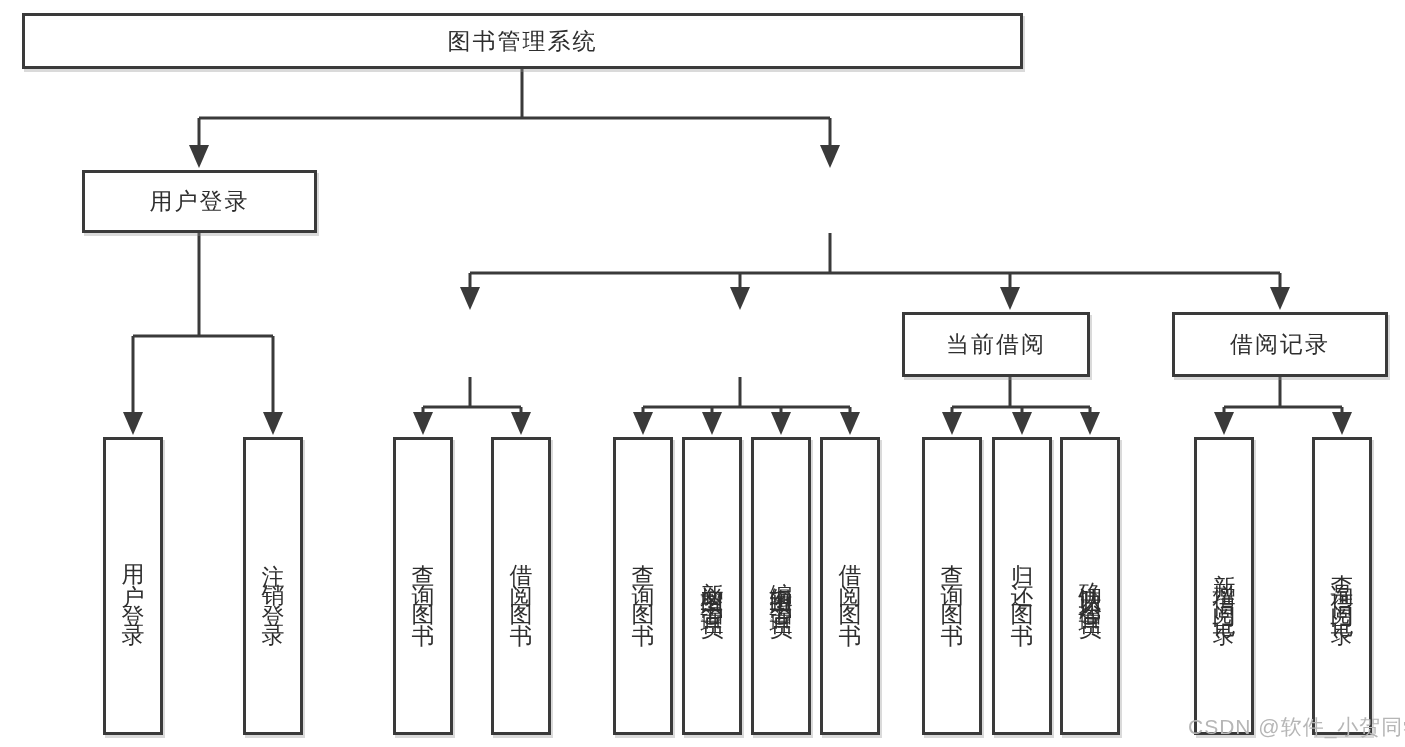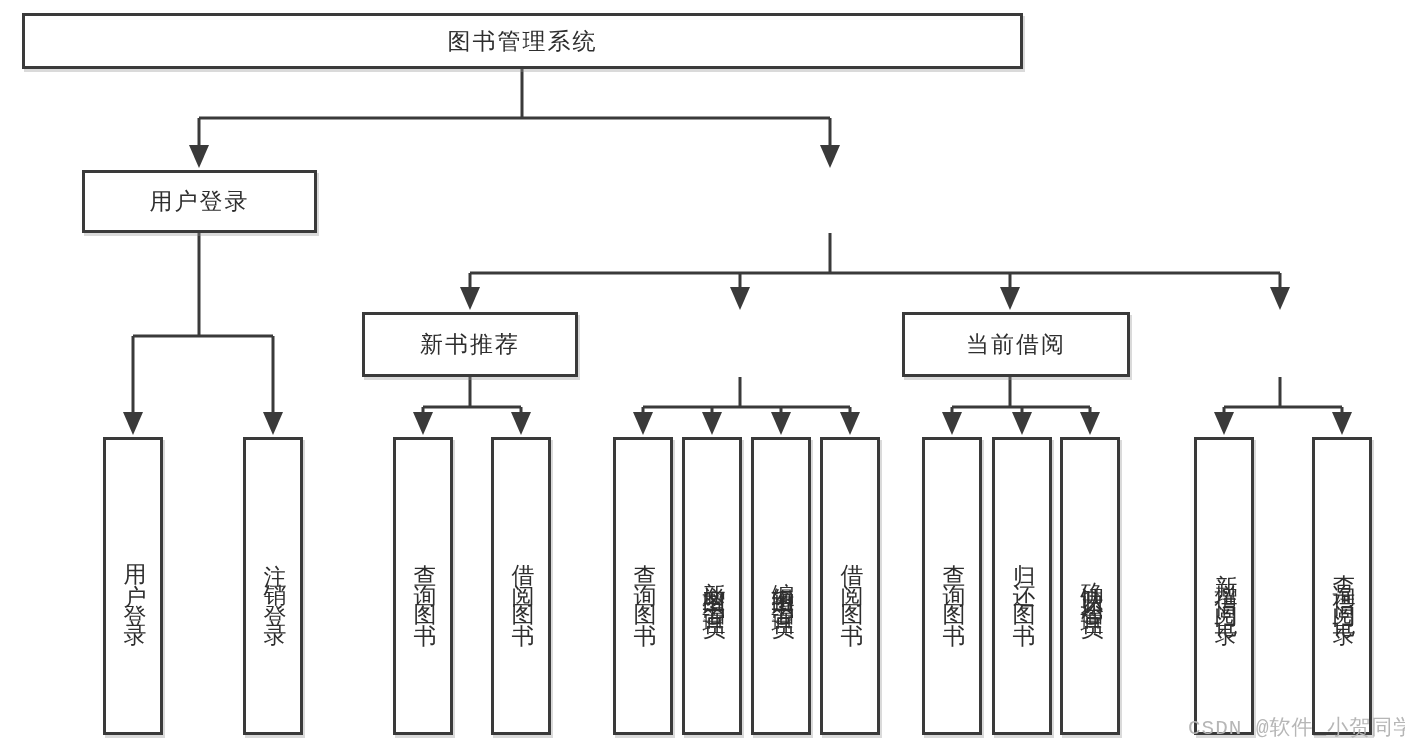--- a/index.html
+++ b/index.html
@@ -5,21 +5,21 @@
   html, body {
     margin: 0;
     padding: 0;
     background: #ffffff;
   }
   .canvas {
     position: relative;
     width: 1405px;
     height: 747px;
     background: #ffffff;
-    font-family: Liberation Mono, monospace;
+    font-family: Liberation Sans, sans-serif;
     overflow: hidden;
   }
   svg.connectors {
     position: absolute;
     left: 0; top: 0;
     width: 1405px;
     height: 747px;
     pointer-events: none;
   }
   .node {
@@ -48,21 +48,21 @@
   }
   .ls4 span { letter-spacing: 20px; }
   .ls6 span { letter-spacing: 10px; }
   .ls9 span { letter-spacing: 5px; }
   
   .n-root  { left: 22px;  top: 13px;  width: 1001px; height: 56px; }
   .n-l2a   { left: 82px;  top: 170px; width: 235px;  height: 63px; }
   .n-l2b   { left: 713px; top: 170px; width: 234px;  height: 63px; }
   .n-l3a   { left: 362px;  top: 312px; width: 216px; height: 65px; }
   .n-l3b   { left: 632px;  top: 312px; width: 216px; height: 65px; }
-  .n-l3c   { left: 902px;  top: 312px; width: 228px; height: 65px; }
+  .n-l3c   { left: 902px;  top: 312px; width: 188px; height: 65px; }
   .n-l3d   { left: 1172px; top: 312px; width: 216px; height: 65px; }
   .lf-0  { left: 103px;  top: 437px; }
   .lf-1  { left: 243px;  top: 437px; }
   .lf-2  { left: 393px;  top: 437px; }
   .lf-3  { left: 491px;  top: 437px; }
   .lf-4  { left: 613px;  top: 437px; }
   .lf-5  { left: 682px;  top: 437px; }
   .lf-6  { left: 751px;  top: 437px; }
   .lf-7  { left: 820px;  top: 437px; }
   .lf-8  { left: 922px;  top: 437px; }
@@ -123,22 +123,22 @@
       <polygon points="1080,412 1100,412 1090,435"></polygon>
       <polygon points="1214,412 1234,412 1224,435"></polygon>
       <polygon points="1332,412 1352,412 1342,435"></polygon>
     </g>
   </svg>
 
   <div class="node hnode n-root">图书管理系统</div>
 
   <div class="node hnode n-l2a">用户登录</div>
 
-  <div class="node hnode n-l3a">新书推荐</div>
   <div class="node hnode n-l3c">当前借阅</div>
+  <div class="node hnode n-l3d">借阅记录</div>
 
   <div class="node vnode ls4 lf-0">
     <span>用户登录</span>
   </div>
   <div class="node vnode ls4 lf-1">
     <span>注销登录</span>
   </div>
   <div class="node vnode ls4 lf-2">
     <span>查询图书</span>
   </div>

